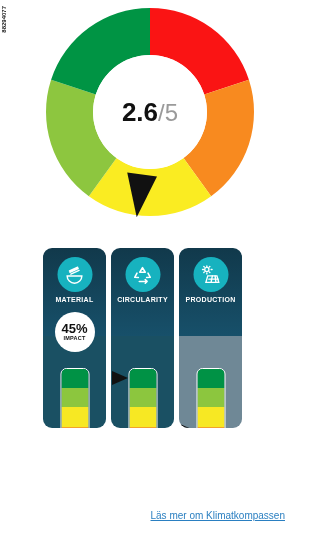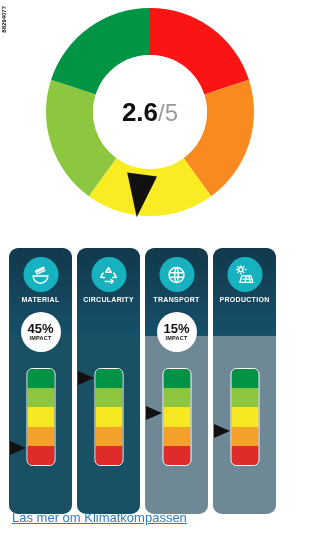--- a/index.html
+++ b/index.html
@@ -68,21 +68,21 @@
     height: 245px;
     display: flex;
     justify-content: center;
     gap: 5px;
     padding: 0 7px;
   }
 
   .card {
     position: relative;
     width: 63px;
-    height: 266px;
+    height: 180px;
     border-radius: 9px;
     overflow: hidden;
     flex: 0 0 auto;
   }
 
   .card-head {
     position: absolute;
     left: 0; top: 0; right: 0;
     height: 88px;
     background: linear-gradient(180deg, #11394b 0%, #17506a 100%);
@@ -177,22 +177,22 @@
     border-top: 7px solid transparent;
     border-bottom: 7px solid transparent;
     border-left: 16px solid #111111;
   }
 
   
   .footer-link {
     position: absolute;
     left: 12px; right: 0;
     top: 510px;
-    text-align: left;
-    font-size: 13px;
+    text-align: right;
+    font-size: 10px;
     color: #2a7fc1;
     text-decoration: underline;
     cursor: pointer;
     font-family: "Liberation Sans", sans-serif;
   }
 </style>
 </head>
 <body>
 
 <div id="app">
@@ -259,44 +259,20 @@
           <div style="background: rgb(247, 232, 35);"></div>
           <div style="background: rgb(243, 161, 42);"></div>
           <div style="background: rgb(224, 43, 43);"></div>
         </div>
         <div class="gauge-pointer" style="top: 122.8px; left: 1px;"></div>
       </div>
       <div class="card light">
         <div class="card-head"></div>
         <div class="card-body"></div>
         <div class="icon-circle">
-          <svg width="22" height="22" viewBox="0 0 24 24" fill="none" stroke="#ffffff" stroke-width="1.6">
-      <circle cx="12" cy="12" r="8.2"></circle>
-      <path d="M12 3.8c-2.6 2.4-2.6 13.9 0 16.4M12 3.8c2.6 2.4 2.6 13.9 0 16.4"></path>
-      <path d="M4.2 9.5h15.6M4.2 14.5h15.6"></path>
-    </svg>
-        </div>
-        <div class="card-title">TRANSPORT</div>
-        <div class="impact-badge">
-          <div class="impact-pct">15%</div>
-          <div class="impact-label">IMPACT</div>
-        </div>
-        <div class="gauge">
-          <div style="background: rgb(0, 146, 69);"></div>
-          <div style="background: rgb(140, 198, 62);"></div>
-          <div style="background: rgb(247, 232, 35);"></div>
-          <div style="background: rgb(243, 161, 42);"></div>
-          <div style="background: rgb(224, 43, 43);"></div>
-        </div>
-        <div class="gauge-pointer" style="top: 158.08px; left: 1px;"></div>
-      </div>
-      <div class="card light">
-        <div class="card-head"></div>
-        <div class="card-body"></div>
-        <div class="icon-circle">
           <svg width="22" height="22" viewBox="0 0 24 24" fill="none" stroke="#ffffff" stroke-width="1.5" stroke-linecap="round">
       <circle cx="8" cy="6" r="2.3"></circle>
       <path d="M8 2.2v1M8 9.8v1M4.3 6h-1M12.7 6h1M5.4 3.4l-.7-.7M10.6 8.6l.7.7M10.6 3.4l.7-.7M5.4 8.6l-.7.7"></path>
       <path d="M9 13h10l2 7H7z"></path>
       <path d="M10.2 16.5h10.1M14 13l-1.4 7M17 13l.9 7"></path>
     </svg>
         </div>
         <div class="card-title">PRODUCTION</div>
         <div class="gauge">
           <div style="background: rgb(0, 146, 69);"></div>

